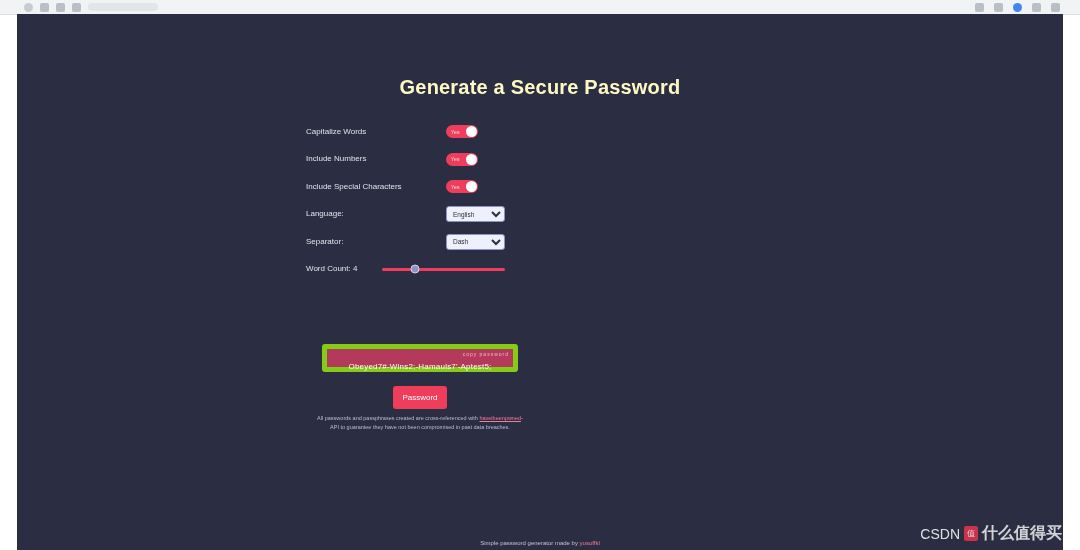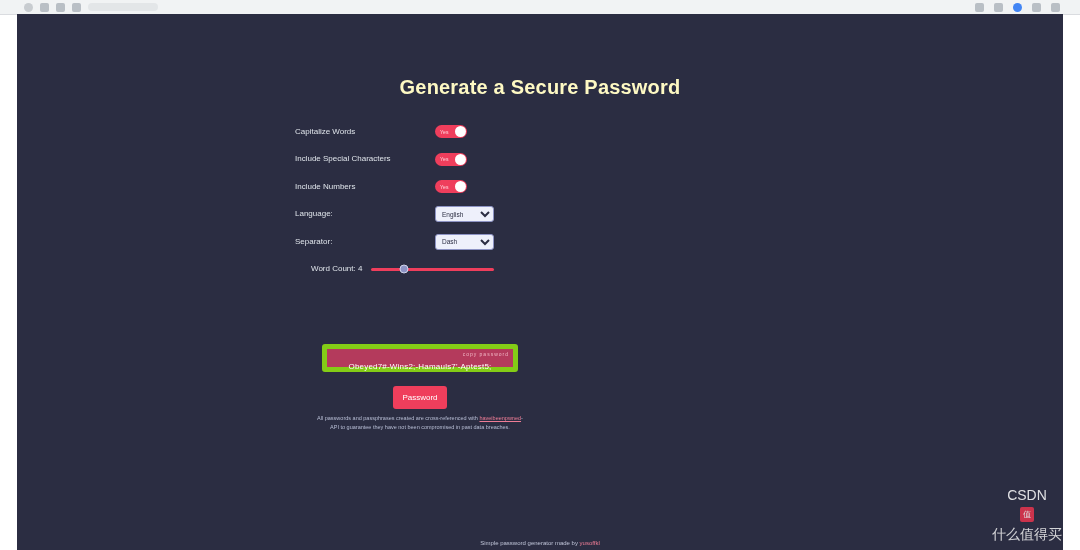--- a/index.html
+++ b/index.html
@@ -83,21 +83,21 @@
     text-align: center;
     margin: 0;
     color: #fef9c3;
     font-size: 20px;
     font-weight: bold;
     letter-spacing: 0.2px;
   }
 
   #form-area {
     position: absolute;
-    left: 278px;
+    left: 289px;
     top: 104px;
     width: 200px;
   }
 
   .row {
     display: flex;
     align-items: center;
     height: 27.5px;
     position: relative;
   }
@@ -267,32 +267,32 @@
   #watermark {
     position: absolute;
     right: 18px;
     bottom: 6px;
     display: flex;
     align-items: center;
     gap: 4px;
     color: #ffffff;
     font-size: 14px;
     opacity: 0.85;
-    flex-direction: column;
   }
   #watermark .wm-badge {
     background: #e8354e;
     color: #fff;
     font-size: 8px;
     padding: 2px 3px;
     border-radius: 2px;
   }
   #watermark .wm-text2 {
-    font-size: 14px;
+    font-size: 16px;
     color: #f0f0f0;
+    font-weight: bold;
   }
 </style>
 </head>
 <body>
 
 <div id="browser-chrome">
   <div class="chrome-left">
     <span class="chrome-ico round"></span>
     <span class="chrome-ico sq"></span>
     <span class="chrome-ico sq"></span>
@@ -317,52 +317,52 @@
 
       <div class="row">
         <div class="row-label">Capitalize Words</div>
         <div class="toggle">
           <span class="t-text">Yes</span>
           <span class="knob"></span>
         </div>
       </div>
 
       <div class="row">
+        <div class="row-label">Include Numbers</div>
+        <div class="toggle">
+          <span class="t-text">Yes</span>
+          <span class="knob"></span>
+        </div>
+      </div>
+
+      <div class="row">
         <div class="row-label">Include Special Characters</div>
         <div class="toggle">
           <span class="t-text">Yes</span>
           <span class="knob"></span>
         </div>
       </div>
 
       <div class="row">
-        <div class="row-label">Include Numbers</div>
-        <div class="toggle">
-          <span class="t-text">Yes</span>
-          <span class="knob"></span>
-        </div>
-      </div>
-
-      <div class="row">
         <div class="row-label">Language:</div>
         <select class="drop">
           <option>English</option>
         </select>
       </div>
 
       <div class="row">
         <div class="row-label">Separator:</div>
         <select class="drop">
           <option>Dash</option>
         </select>
       </div>
 
 
       <div class="row">
-        <div class="row-label" style="width:70px;margin-left:16px;">Word Count: 4</div>
+        <div class="row-label" style="width:70px;">Word Count: 4</div>
         <div class="slider-wrap">
           <div class="slider-track">
             <div class="slider-thumb"></div>
           </div>
         </div>
       </div>
 
     </div>
 
     <div id="password-box">

